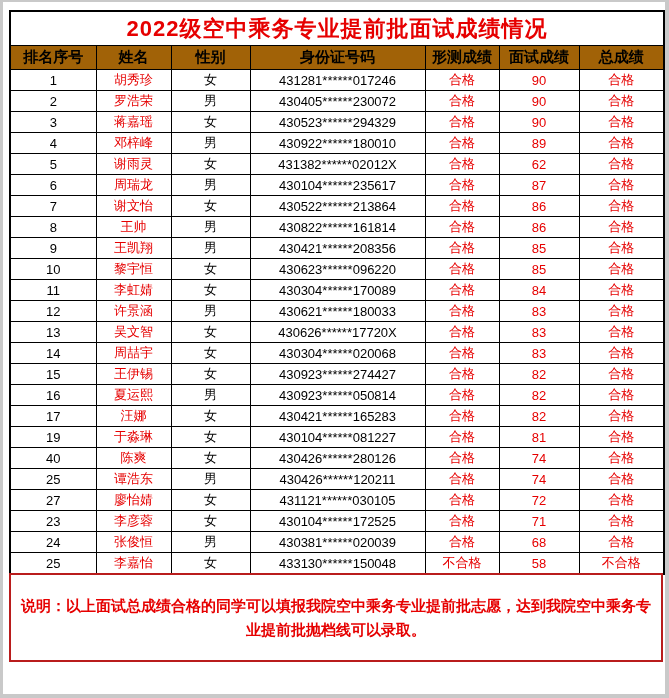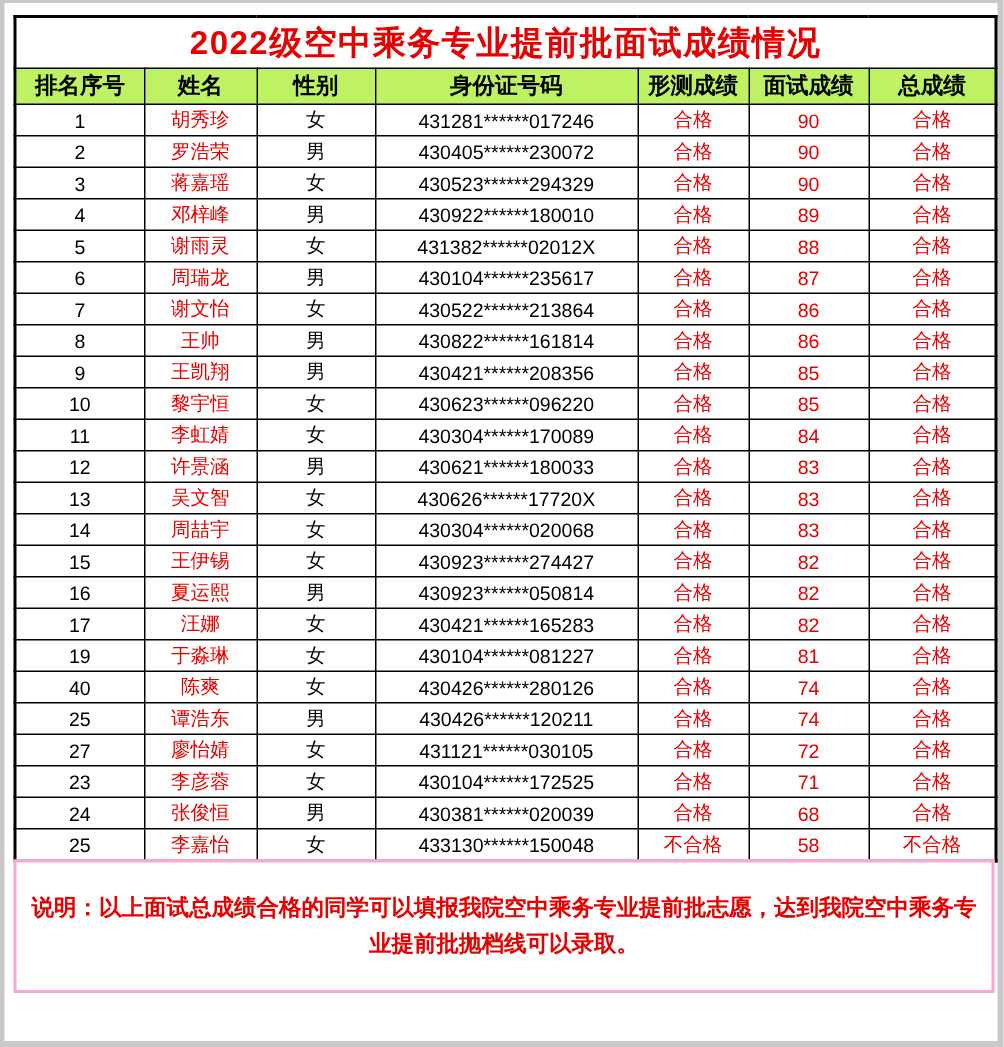--- a/index.html
+++ b/index.html
@@ -47,36 +47,36 @@
     font-size: 22px;
     font-weight: bold;
     color: #e60000;
     letter-spacing: 1px;
   }
   .header-row th {
     height: 23px;
     font-size: 15px;
     font-weight: bold;
     color: #000000;
-    background: #bef264;
+    background: #a16207;
   }
   .results-table tbody td {
     height: 20px;
     font-size: 13px;
     color: #000000;
     background: #ffffff;
   }
   .results-table tbody td.red {
     color: #e60000;
   }
   .note-box {
     width: 654px;
     height: 89px;
     box-sizing: border-box;
-    border: 2px solid #f9a8d4;
+    border: 2px solid #b91c1c;
     margin-top: -2px;
     background: #ffffff;
     display: flex;
     align-items: center;
     justify-content: flex-end;
   }
   .note-text {
     font-size: 15px;
     font-weight: bold;
     color: #e60000;
@@ -151,21 +151,21 @@
             <td class="red">合格</td>
             <td class="red">89</td>
             <td class="red">合格</td>
           </tr>
           <tr>
             <td>5</td>
             <td class="red">谢雨灵</td>
             <td>女</td>
             <td>431382******02012X</td>
             <td class="red">合格</td>
-            <td class="red">88</td>
+            <td class="red">62</td>
             <td class="red">合格</td>
           </tr>
           <tr>
             <td>6</td>
             <td class="red">周瑞龙</td>
             <td>男</td>
             <td>430104******235617</td>
             <td class="red">合格</td>
             <td class="red">87</td>
             <td class="red">合格</td>

